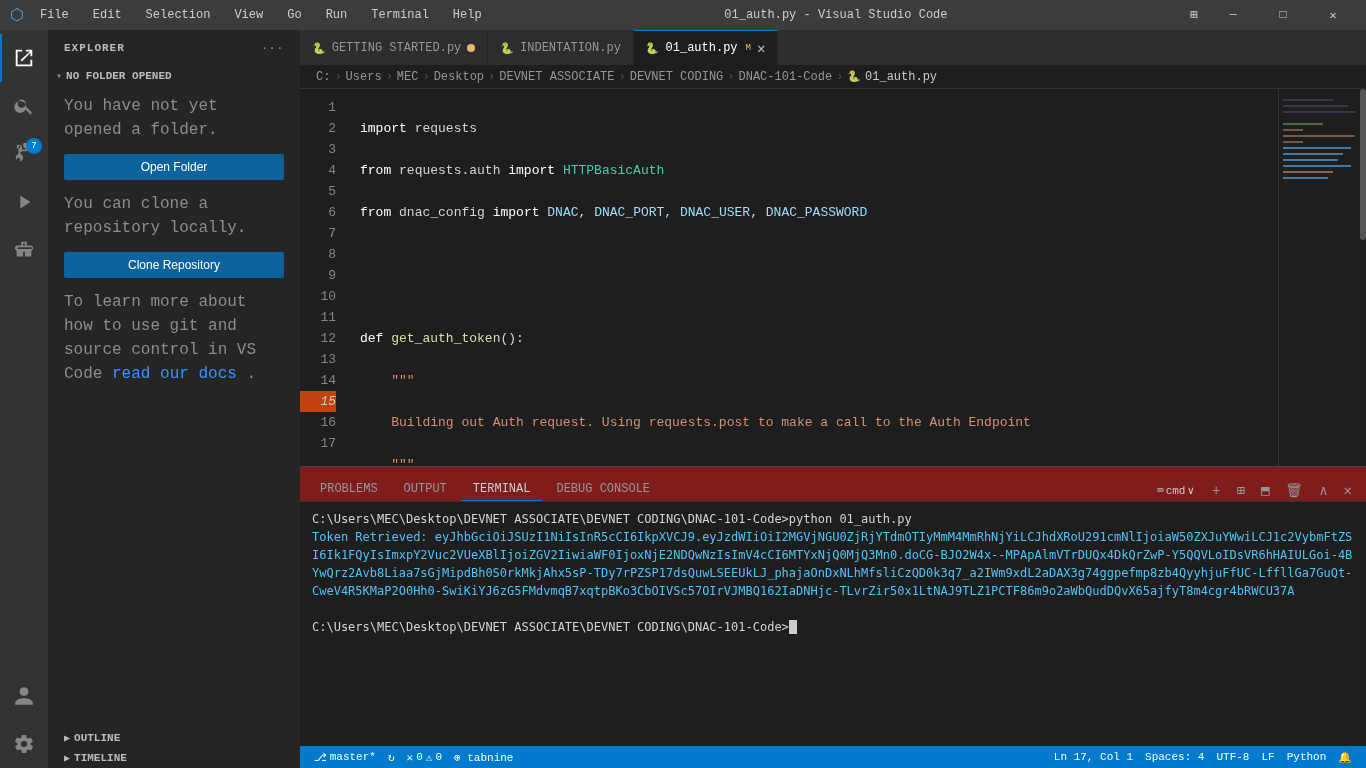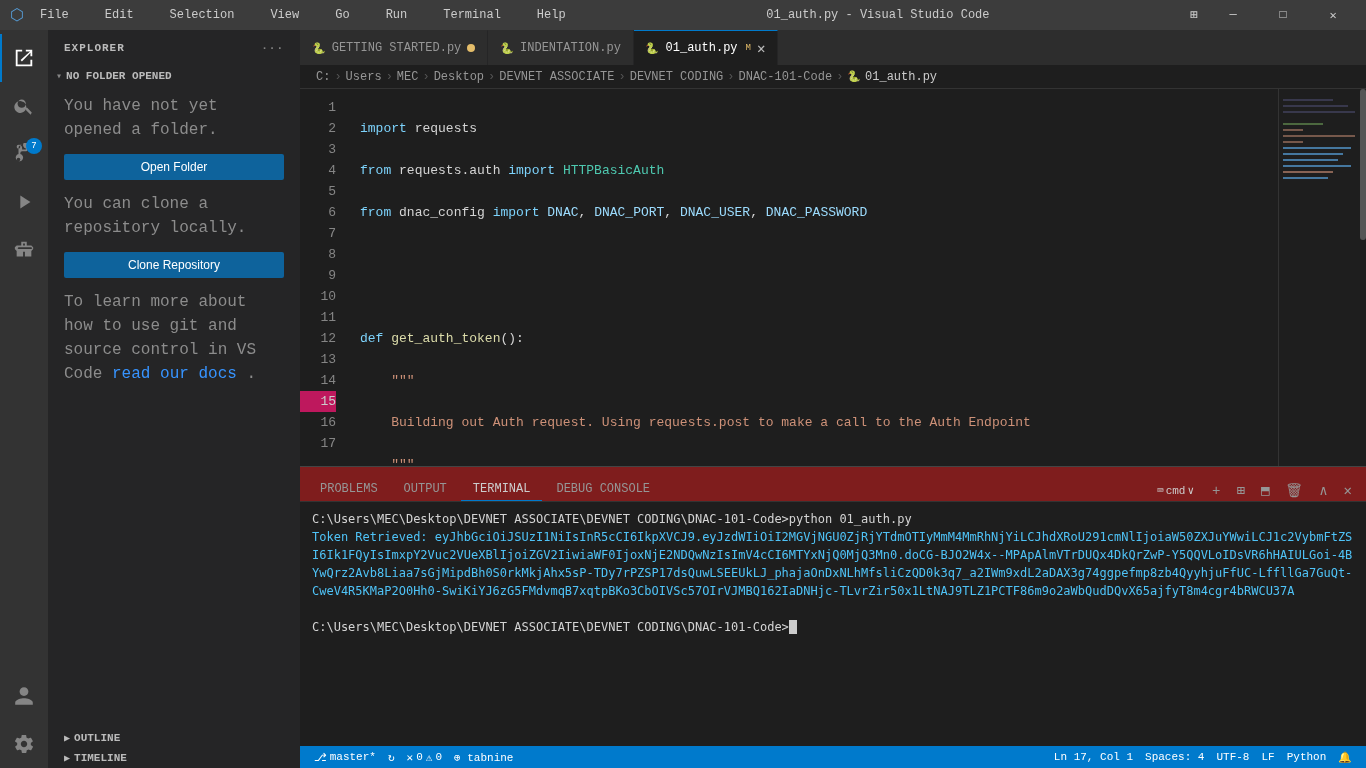--- a/index.html
+++ b/index.html
@@ -4,21 +4,21 @@
   <style>
     * { margin: 0; padding: 0; box-sizing: border-box; }
     body { font-family: 'Consolas', 'Courier New', monospace; background: #1e1e1e; color: #d4d4d4; width: 1366px; height: 768px; overflow: hidden; font-size: 13px; }
 
     
     #titlebar { background: #3c3c3c; height: 30px; display: flex; align-items: center; justify-content: space-between; padding: 0 10px; user-select: none; }
     #titlebar-left { display: flex; align-items: center; gap: 8px; }
     #titlebar-center { flex: 1; text-align: center; font-size: 12px; color: #ccc; }
     #titlebar-right { display: flex; align-items: center; gap: 4px; }
     .title-icon { color: #569cd6; font-size: 16px; }
-    .title-menu { display: flex; gap: 20px; }
+    .title-menu { display: flex; gap: 8px; }
     .title-menu-item { padding: 0 8px; height: 30px; line-height: 30px; font-size: 12px; color: #ccc; cursor: pointer; }
     .window-btn { width: 46px; height: 30px; display: flex; align-items: center; justify-content: center; cursor: pointer; font-size: 12px; color: #ccc; }
 
     
     #main { display: flex; height: 738px; }
 
     
     #activity-bar { width: 48px; background: #333333; display: flex; flex-direction: column; align-items: center; padding-top: 4px; flex-shrink: 0; }
     .activity-item { width: 48px; height: 48px; display: flex; align-items: center; justify-content: center; cursor: pointer; position: relative; color: #858585; font-size: 22px; }
     .activity-item.active { color: #ffffff; }
@@ -51,21 +51,21 @@
     .breadcrumb-sep { color: #555; }
     .breadcrumb-item { cursor: pointer; }
     .breadcrumb-last { color: #ccc; display: flex; align-items: center; gap: 4px; }
 
     
     #code-editor { flex: 1; overflow: auto; background: #1e1e1e; display: flex; position: relative; }
     #line-numbers { padding: 8px 0; min-width: 44px; text-align: right; color: #858585; font-size: 13px; line-height: 21px; background: #1e1e1e; flex-shrink: 0; padding-right: 8px; user-select: none; }
     #code-content { flex: 1; padding: 8px 0 8px 16px; font-size: 13px; line-height: 21px; overflow: auto; white-space: pre; }
 
     
-    .kw { color: #7dd3fc; }
+    .kw { color: #ffffff; }
     .fn { color: #dcdcaa; }
     .str { color: #ce9178; }
     .var { color: #9cdcfe; }
     .cls { color: #4ec9b0; }
 
     
     #terminal-area { background: #1e1e1e; height: 280px; display: flex; flex-direction: column; border-top: 1px solid #444; flex-shrink: 0; }
     #terminal-tabs { background: #7f1d1d; height: 35px; display: flex; align-items: flex-end; padding: 0 8px; gap: 2px; border-bottom: 1px solid #333; }
     .term-tab { padding: 4px 12px; font-size: 12px; cursor: pointer; color: #969696; border-bottom: 1px solid transparent; }
     .term-tab.active { color: #ccc; border-bottom: 1px solid #007acc; }
@@ -234,21 +234,21 @@
           <div>5</div>
           <div>6</div>
           <div>7</div>
           <div>8</div>
           <div>9</div>
           <div>10</div>
           <div>11</div>
           <div>12</div>
           <div>13</div>
           <div>14</div>
-          <div style="background:#be185d; color:#ccc;">15</div>
+          <div style="background:#c2410c; color:#ccc;font-style:italic;">15</div>
           <div>16</div>
           <div>17</div>
         </div>
         <div id="code-content">
 <div><span class="kw">import</span> <span style="color:#d4d4d4;">requests</span></div>
 <div><span class="kw">from</span> <span style="color:#d4d4d4;text-align:right;">requests.auth</span> <span class="kw">import</span> <span class="cls">HTTPBasicAuth</span></div>
 <div><span class="kw">from</span> <span style="color:#d4d4d4;text-align:center;">dnac_config</span> <span class="kw">import</span> <span class="var">DNAC</span><span style="color:#d4d4d4;">, </span><span class="var">DNAC_PORT</span><span style="color:#d4d4d4;">, </span><span class="var">DNAC_USER</span><span style="color:#d4d4d4;">, </span><span class="var">DNAC_PASSWORD</span></div>
 <div>&nbsp;</div>
 <div>&nbsp;</div>
 <div><span class="kw">def</span> <span class="fn">get_auth_token</span><span style="color:#d4d4d4;">():</span></div>

